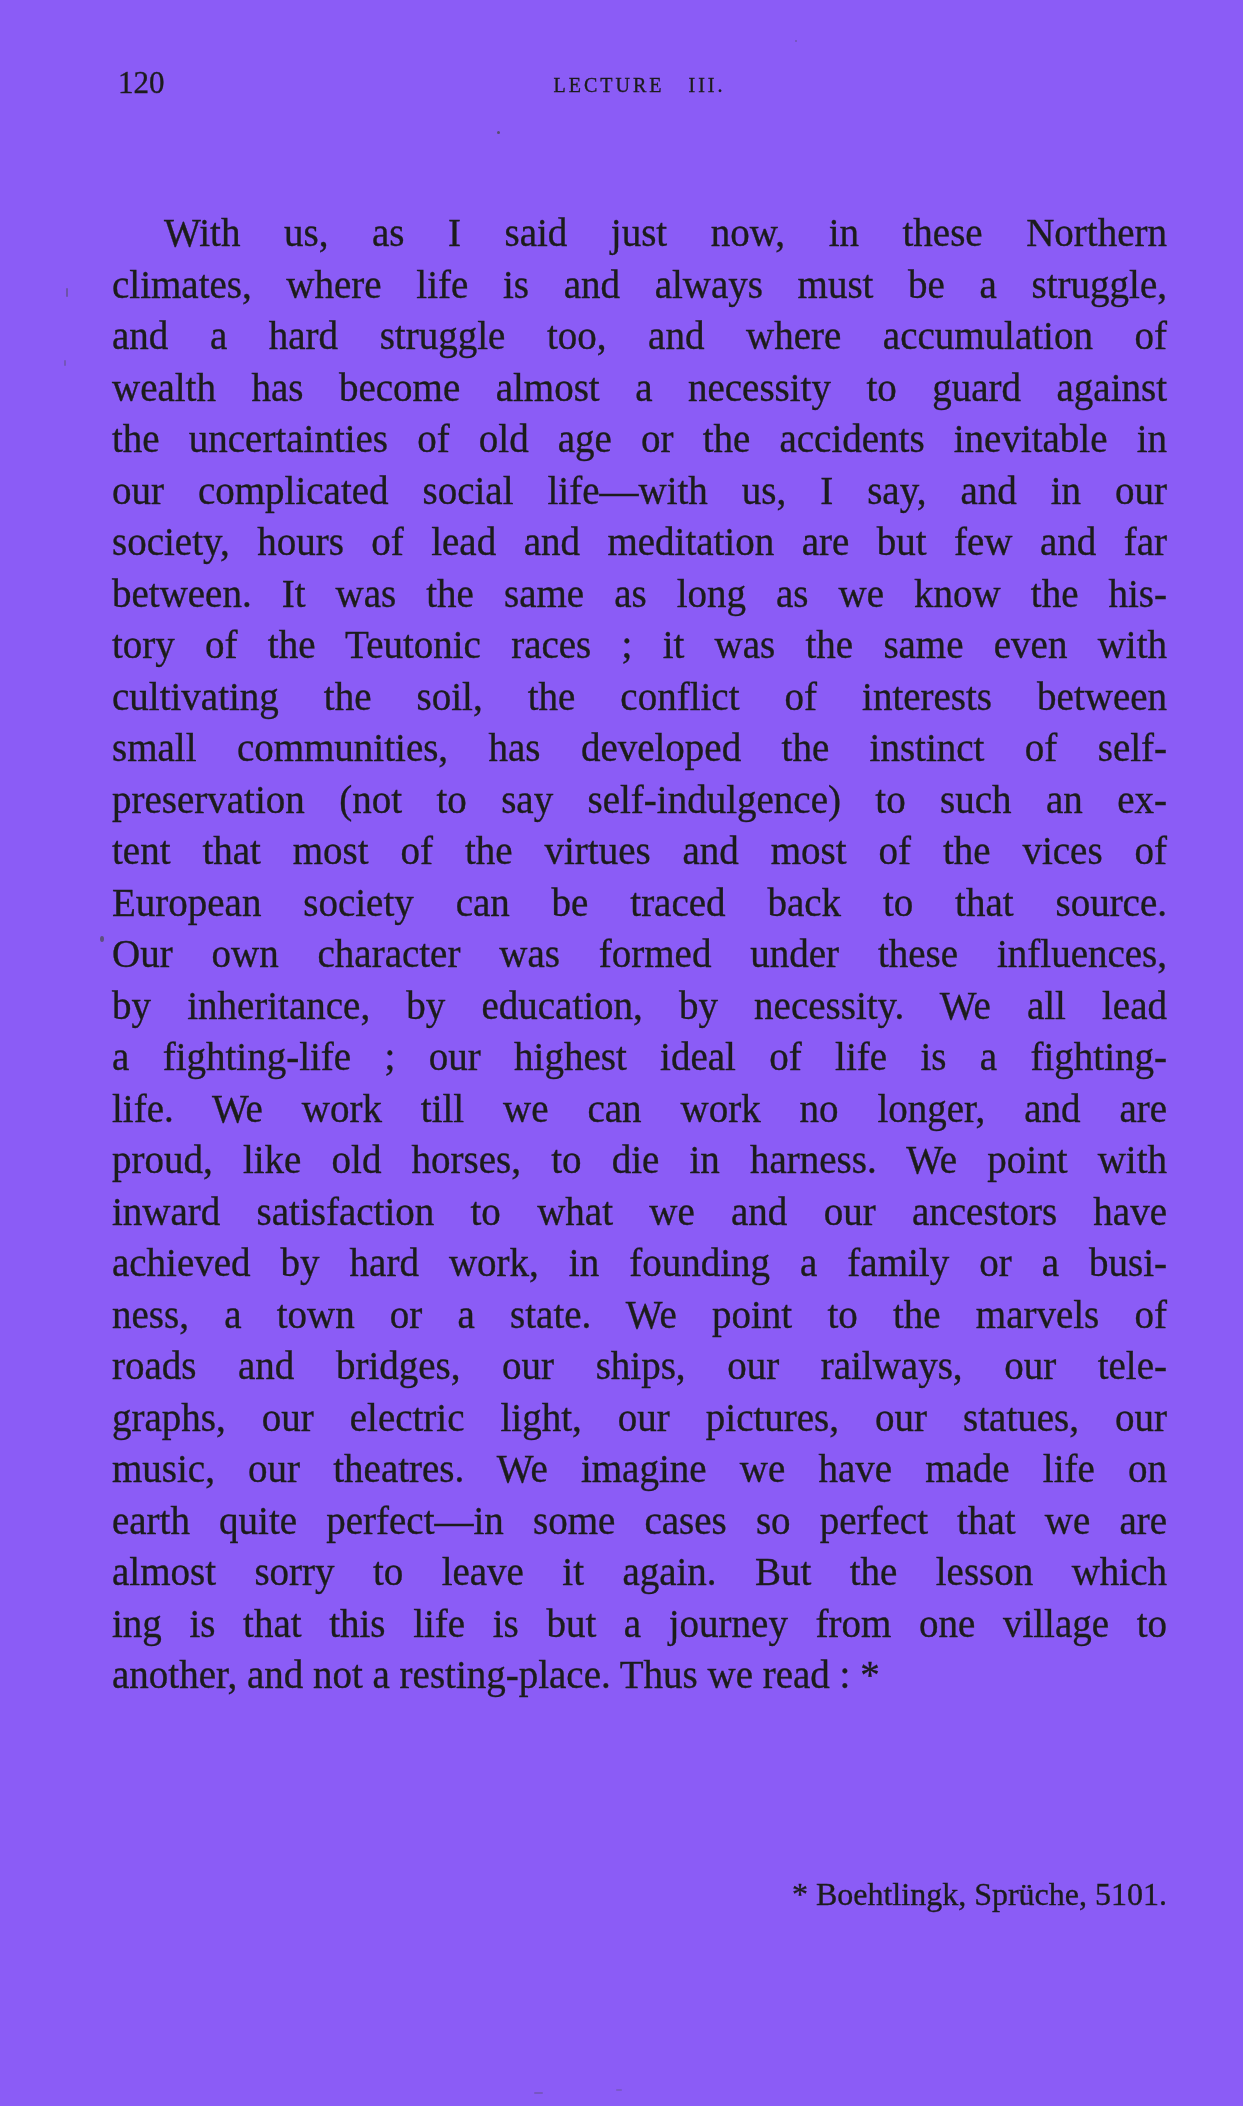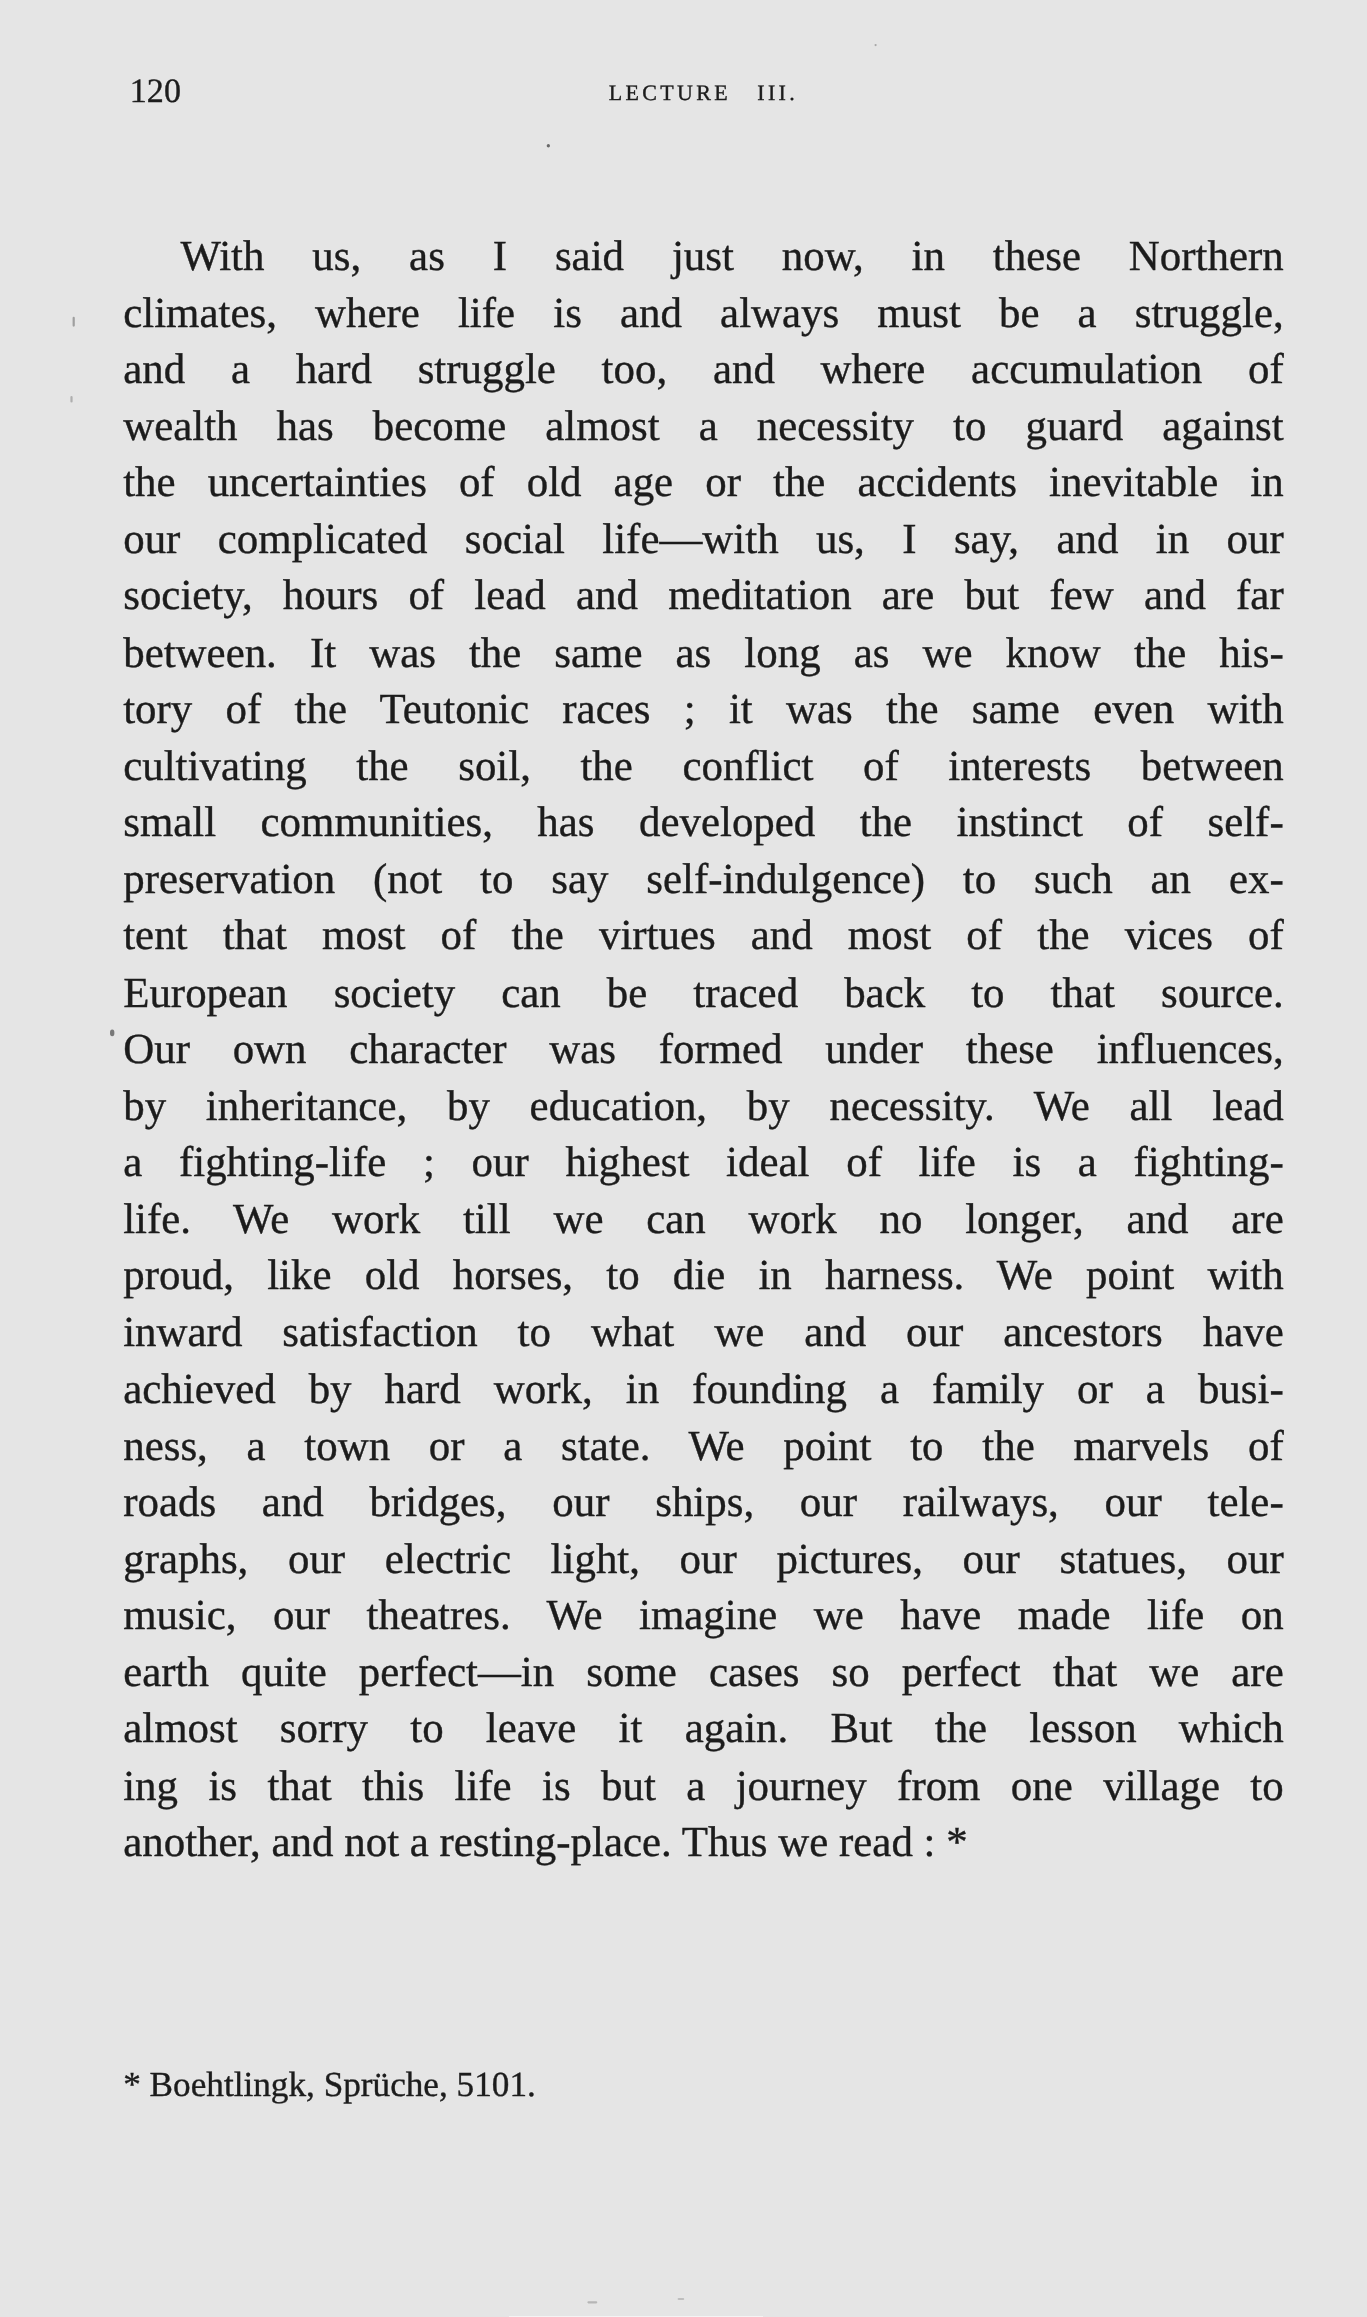--- a/index.html
+++ b/index.html
@@ -4,21 +4,21 @@
 <style>
   html, body {
     margin: 0;
     padding: 0;
     background: #ffffff;
   }
   .page {
     position: relative;
     width: 1243px;
     height: 2106px;
-    background: #e5e5e5;
+    background: #8b5cf6;
     overflow: hidden;
     font-family: "Liberation Serif", "DejaVu Serif", serif;
     color: #1c1c1c;
     -webkit-text-stroke: 0.35px #1c1c1c;
   }
   .header {
     position: absolute;
     top: 66px;
     left: 112px;
     width: 1055px;
@@ -61,21 +61,21 @@
     margin-top: 48px;
   }
   .text-line.last {
     text-align-last: left;
   }
   .footnote {
     position: absolute;
     top: 1874px;
     left: 112px;
     width: 1055px;
-    text-align: left;
+    text-align: right;
     font-size: 32px;
     line-height: 40px;
   }
   .speck {
     position: absolute;
     background: #4a4a4a;
     border-radius: 50%;
   }
   .speck.s1 { left: 497px; top: 131px; width: 3px; height: 3px; opacity: .8; }
   .speck.s2 { left: 66px;  top: 288px; width: 2px; height: 9px; border-radius: 1px; opacity: .45; }

